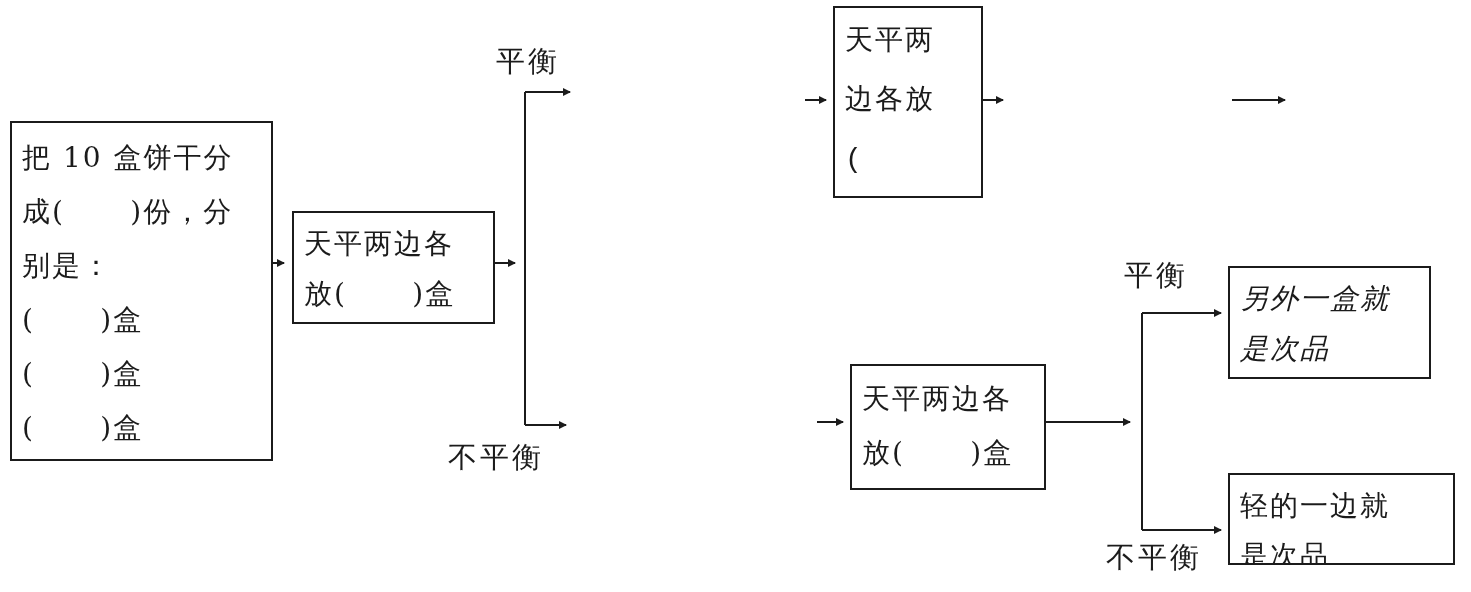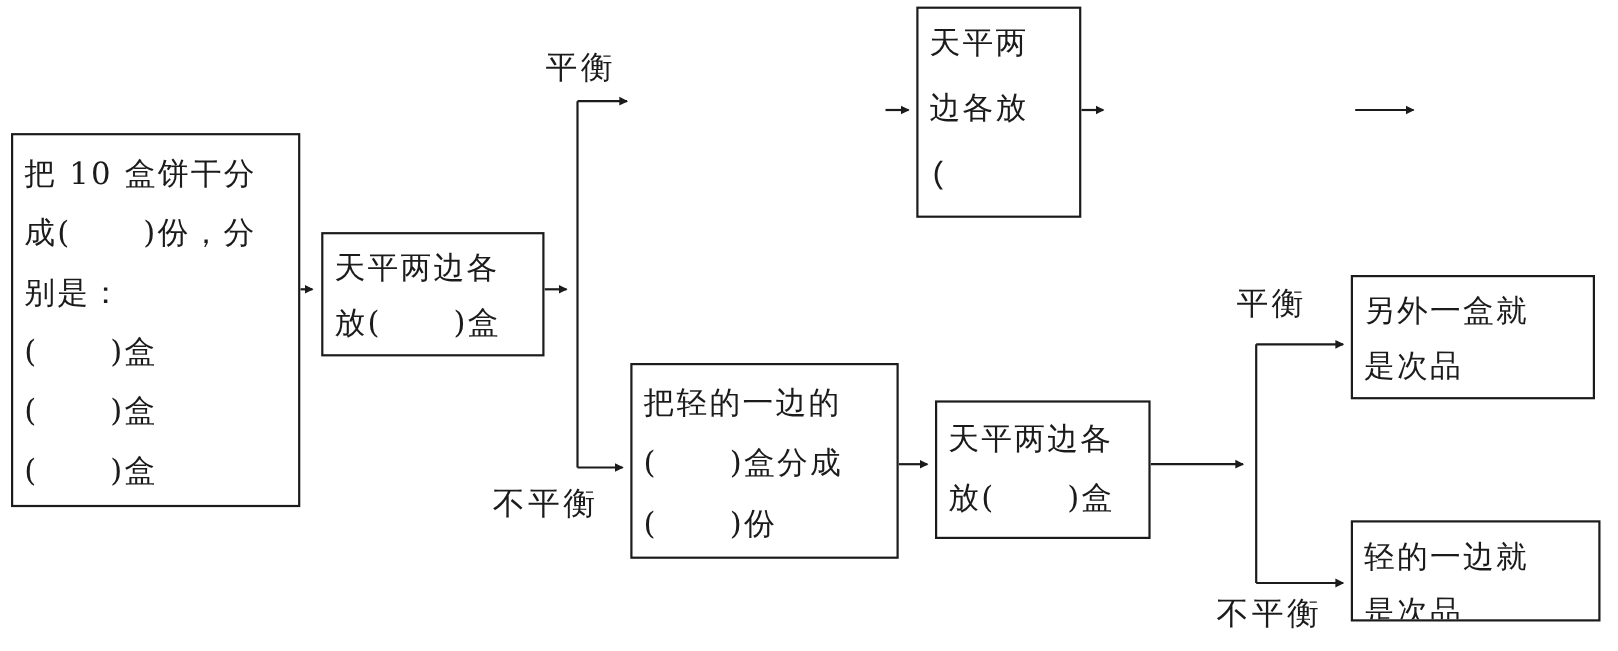--- a/index.html
+++ b/index.html
@@ -82,28 +82,25 @@
   <div class="node" style="left:292px; top:211px; width:203px; height:113px;">天平两边各
 放(      )盒</div>
 
 
   <div class="node" style="left:833px; top:6px; width:150px; height:192px; line-height:59px; padding-top:4px;font-family:Liberation Mono, monospace;">天平两
 边各放
 (     )盒</div>
 
 
 
-  <div class="node" style="left:573px; top:330px; width:244px; height:178px; line-height:55px;">把轻的一边的
-(      )盒分成
-(      )份</div>
 
   <div class="node" style="left:850px; top:364px; width:196px; height:126px; line-height:54px;">天平两边各
 放(      )盒</div>
 
-  <div class="node" style="left:1228px; top:250px; width:222px; height:113px;">另外一盒就
+  <div class="node" style="left:1228px; top:266px; width:203px; height:113px;font-style:italic;">另外一盒就
 是次品</div>
 
   <div class="node" style="left:1228px; top:473px; width:227px; height:92px;">轻的一边就
 是次品</div>
 
   <div class="edge-label" style="left:496px; top:44px;">平衡</div>
 
   <div class="edge-label" style="left:448px; top:440px;">不平衡</div>
 
   <div class="edge-label" style="left:1124px; top:258px;">平衡</div>

